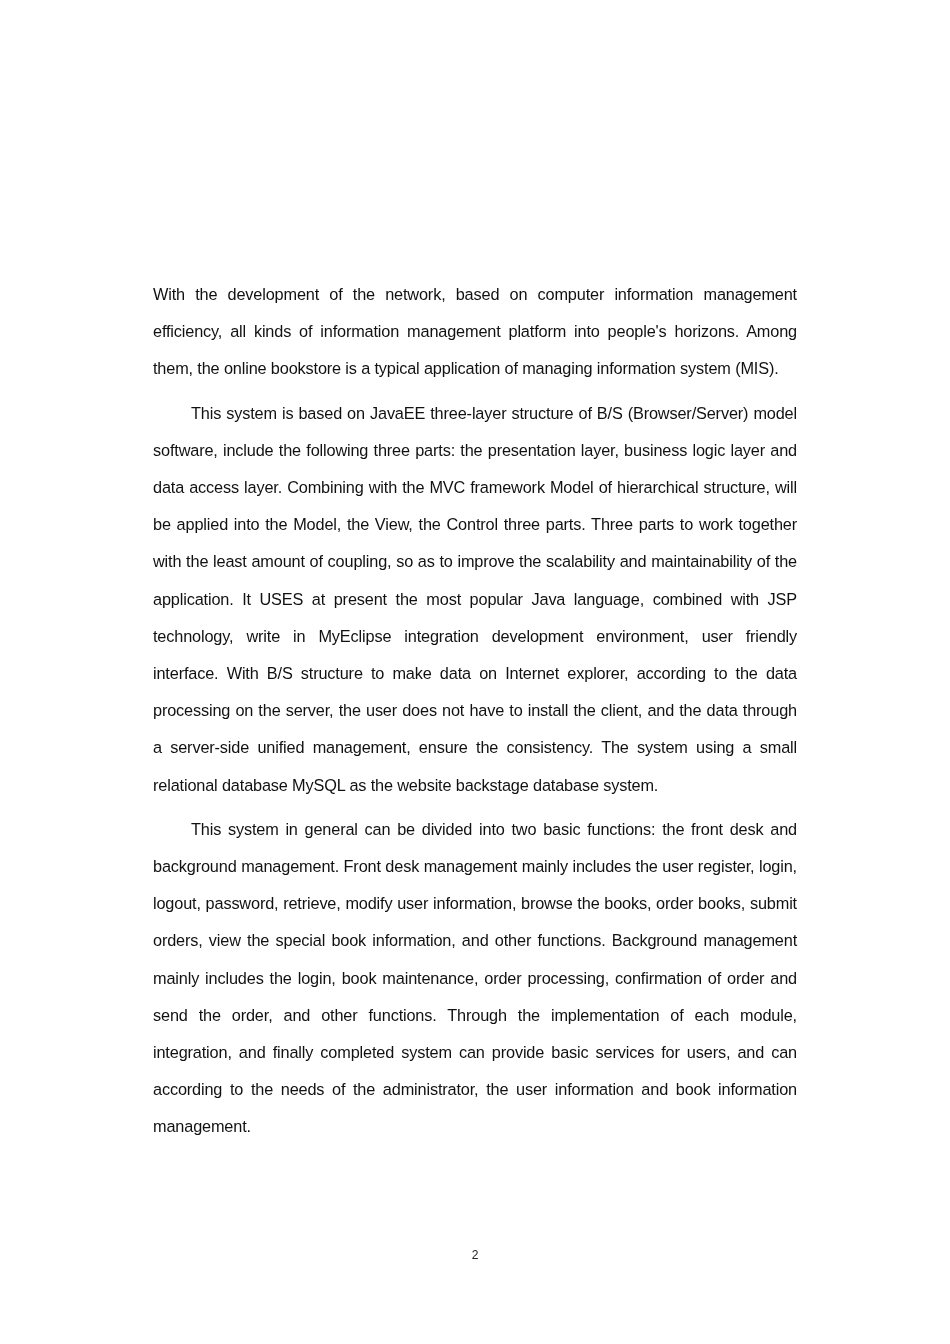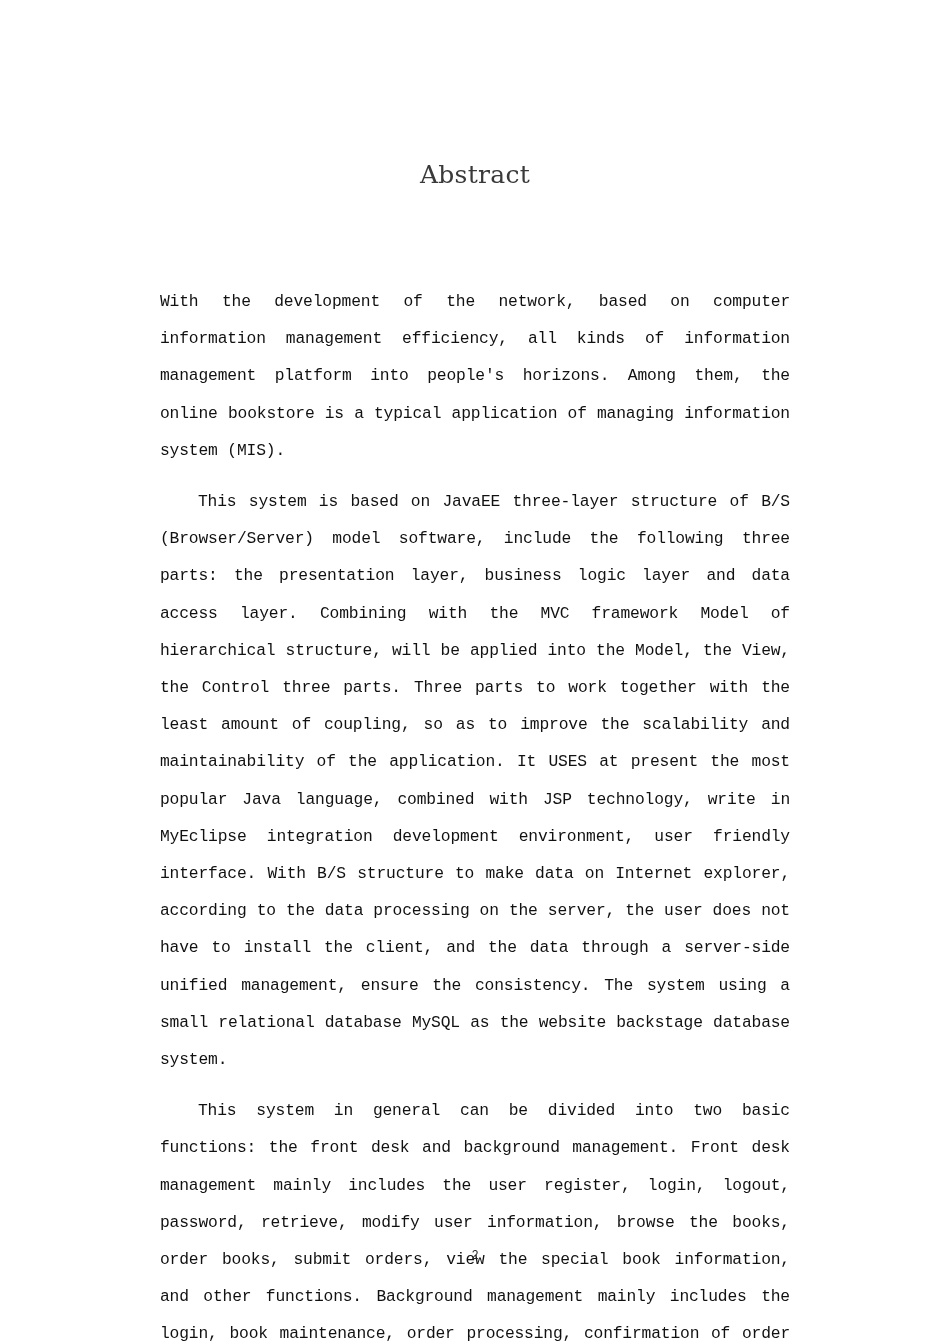--- a/index.html
+++ b/index.html
@@ -34,22 +34,22 @@
       margin: 0;
       font-weight: normal;
     }
     .body {
       position: absolute;
       top: 267px;
       left: 144px;
       width: 662px;
     }
     .para {
-      margin: 16px;
-      font-family: Liberation Mono, monospace;
+      margin: 9px;
+      font-family: Liberation Sans, sans-serif;
       font-size: 16.3px;
       line-height: 37.2px;
       color: #111111;
       text-align: justify;
       text-align-last: left;
       letter-spacing: -0.15px;
     }
     .para.indent {
       text-indent: 38px;
     }
@@ -64,21 +64,20 @@
       text-align: center;
       font-family: "Liberation Sans", sans-serif;
       font-size: 12px;
       color: #222222;
     }
   </style>
 </head>
 <body>
 
 <div class="page">
-  <h1 class="title">Abstract</h1>
 
   <div class="body">
     <p class="para">With the development of the network, based on computer information management efficiency, all kinds of information management platform into people's horizons. Among them, the online bookstore is a typical application of managing information system (MIS).</p>
     <p class="para indent">This system is based on JavaEE three-layer structure of B/S (Browser/Server) model software, include the following three parts: the presentation layer, business logic layer and data access layer. Combining with the MVC framework Model of hierarchical structure, will be applied into the Model, the View, the Control three parts. Three parts to work together with the least amount of coupling, so as to improve the scalability and maintainability of the application. It USES at present the most popular Java language, combined with JSP technology, write in MyEclipse integration development environment, user friendly interface. With B/S structure to make data on Internet explorer, according to the data processing on the server, the user does not have to install the client, and the data through a server-side unified management, ensure the consistency. The system using a small relational database MySQL as the website backstage database system.</p>
     <p class="para indent">This system in general can be divided into two basic functions: the front desk and background management. Front desk management mainly includes the user register, login, logout, password, retrieve, modify user information, browse the books, order books, submit orders, view the special book information, and other functions. Background management mainly includes the login, book maintenance, order processing, confirmation of order and send the order, and other functions. Through the implementation of each module, integration, and finally completed system can provide basic services for users, and can according to the needs of the administrator, the user information and book information management.</p>
   </div>
 
   <div class="page-number">2</div>
 </div>
 

